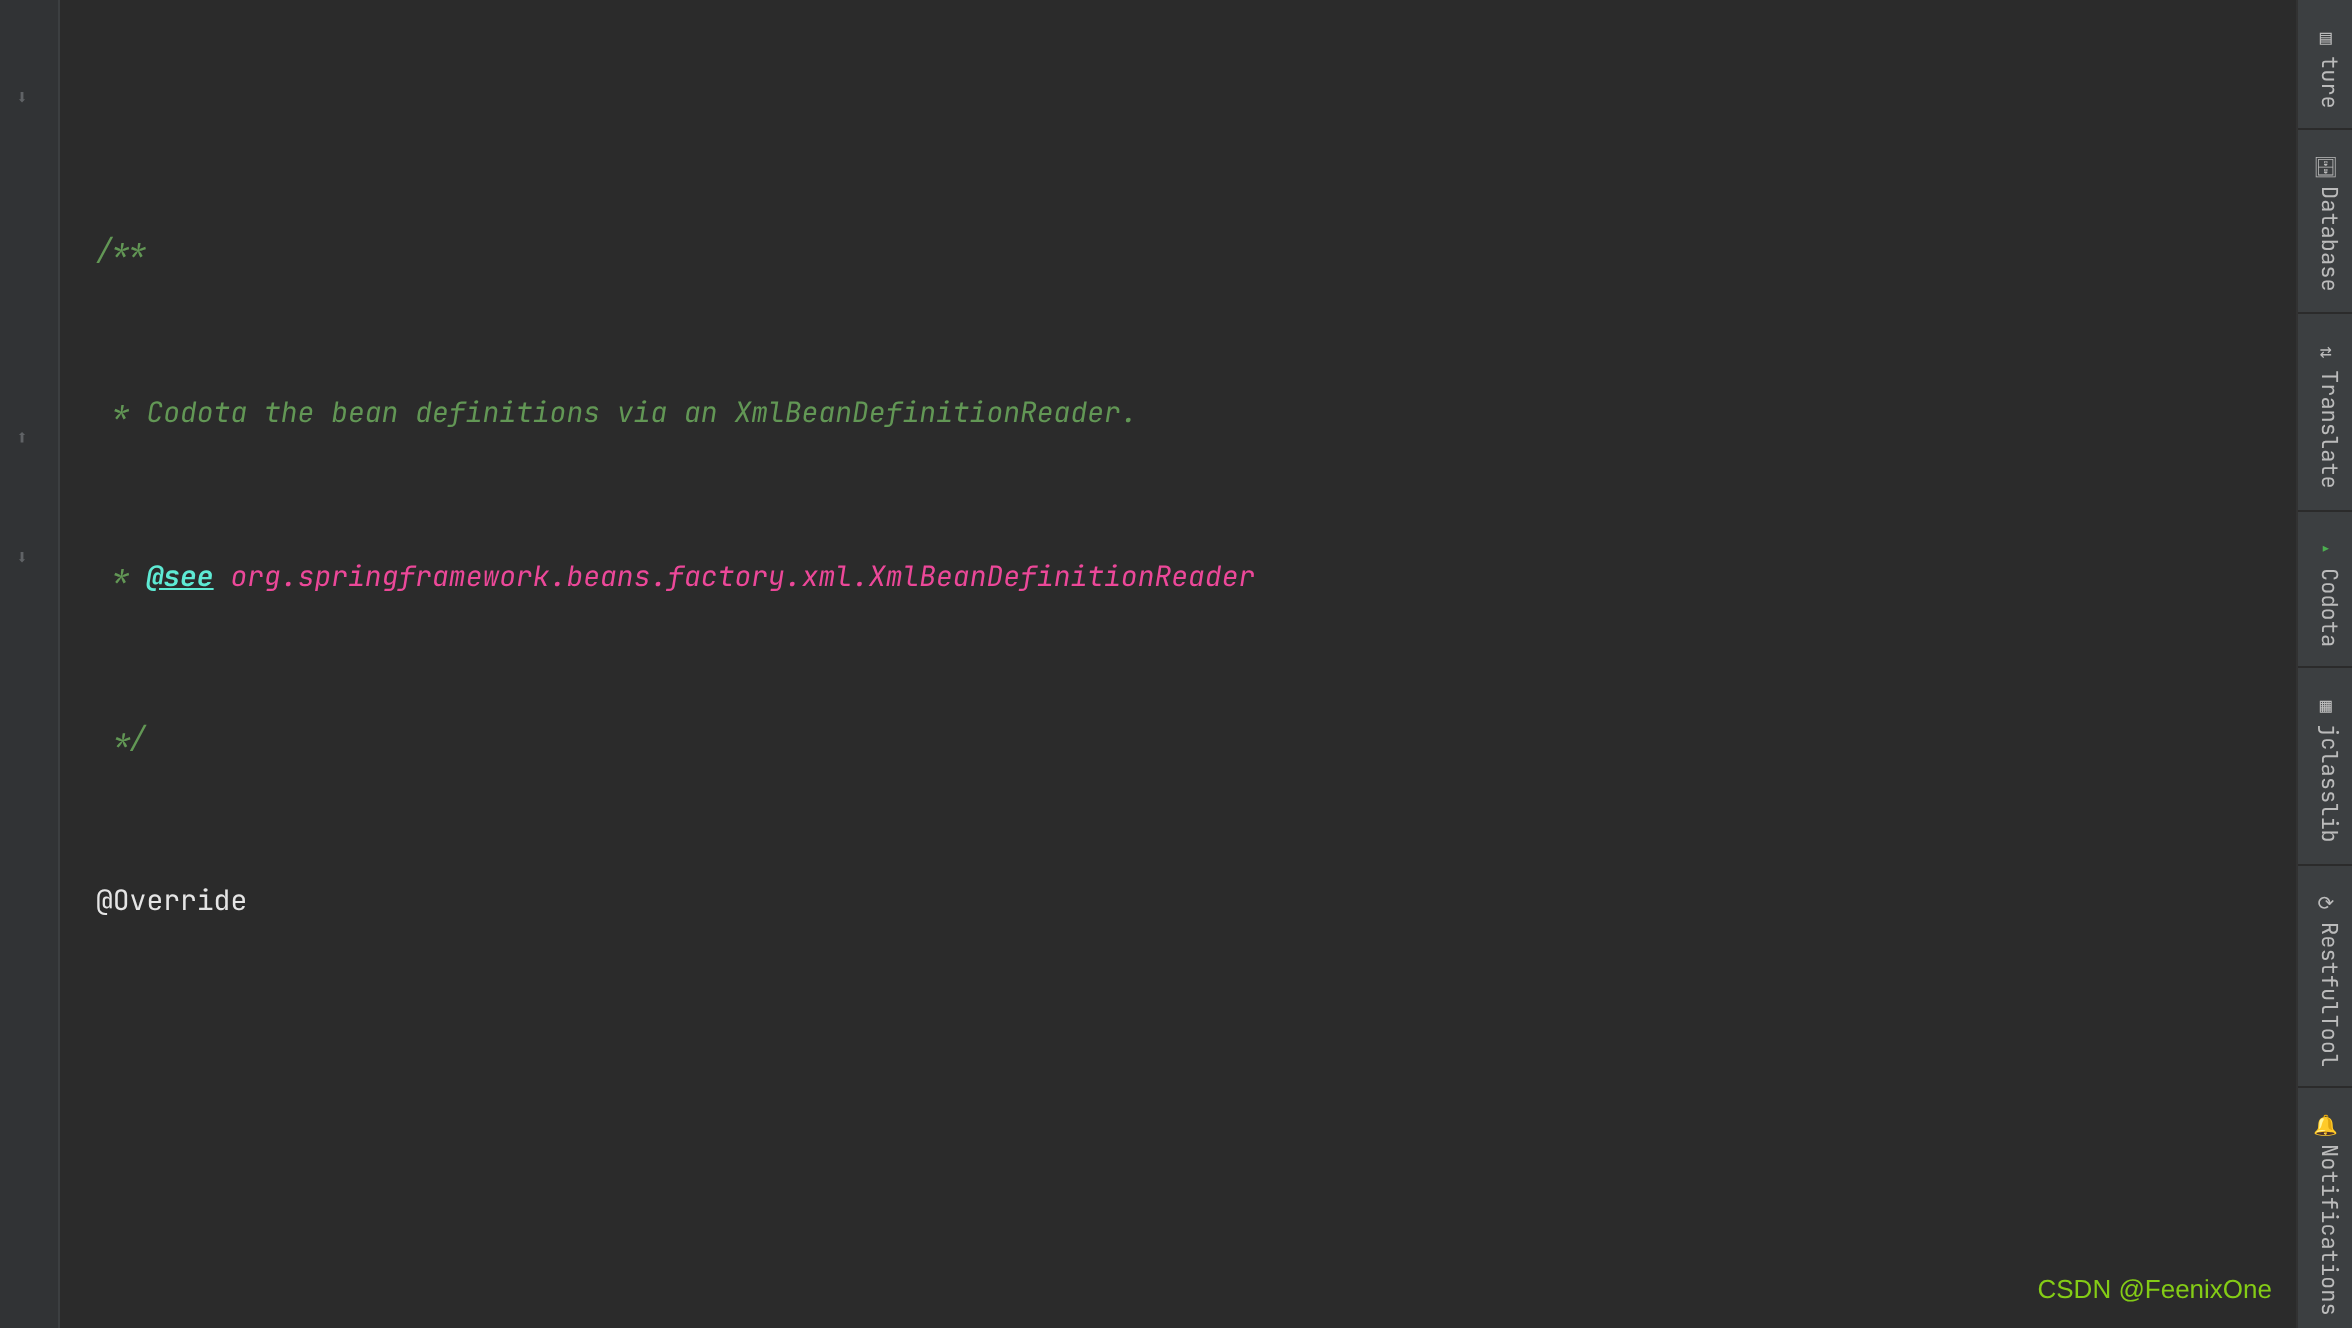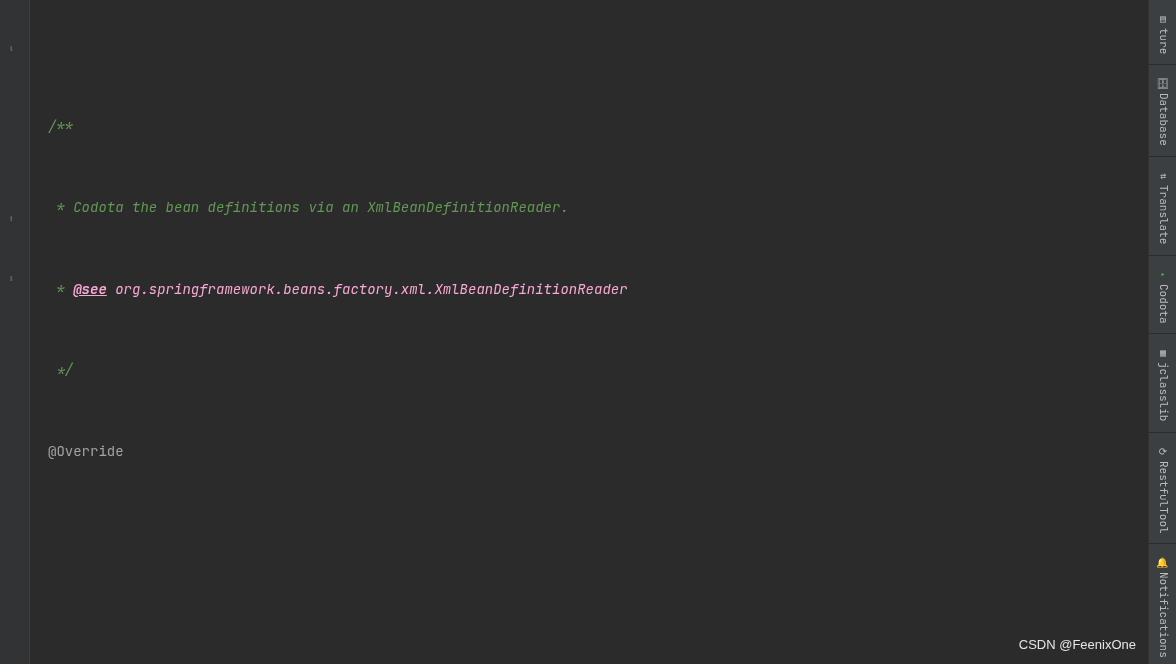--- a/index.html
+++ b/index.html
@@ -43,23 +43,23 @@
     }
     .code-content {
       padding-left: 48px;
     }
     .line {
       padding: 1px 0;
       min-height: 29px;
       line-height: 29px;
     }
     .comment-doc { color: #629755; font-style: italic; }
-    .comment-tag { color: #f9a8d4; font-style: italic; font-weight: bold; text-decoration: underline; }
-    .comment-ref { color: #f9a8d4; font-style: italic; }
-    .annotation { color: #a3a3a3; }
+    .comment-tag { color: #5eead4; font-style: italic; font-weight: bold; text-decoration: underline; }
+    .comment-ref { color: #ec4899; font-style: italic; }
+    .annotation { color: #e5e5e5; }
     
     .sidebar-right {
       position: absolute;
       right: 0;
       top: 0;
       width: 28px;
       height: 100%;
       background: #3c3f41;
       border-left: 1px solid #323232;
     }
@@ -80,21 +80,21 @@
       width: 14px;
       height: 14px;
       writing-mode: horizontal-tb;
       font-size: 10px;
       text-align: center;
     }
     .watermark {
       position: absolute;
       bottom: 8px;
       right: 40px;
-      color: #e5e5e5;
+      color: #84cc16;
       font-size: 13px;
       font-family: Arial, sans-serif;
     }
   </style>
 </head>
 <body>
 
 <div class="gutter">
   <div class="gutter-mark" style="top:40px">⬇</div>
   <div class="gutter-mark" style="top:210px">⬆</div>

